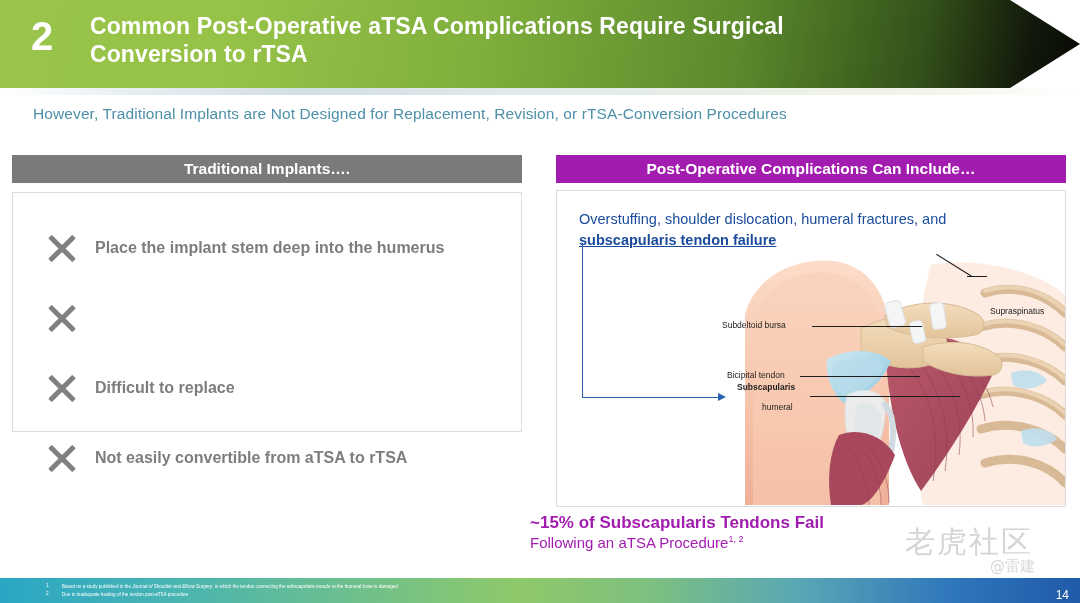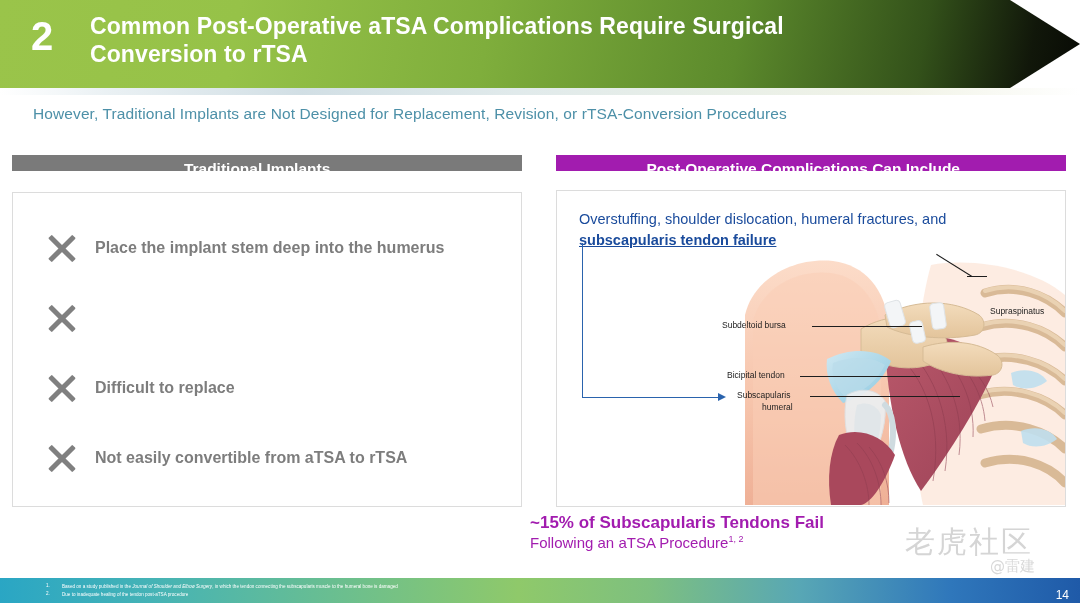--- a/index.html
+++ b/index.html
@@ -45,33 +45,33 @@
   
   .subtitle {
     position: absolute; top: 105px; left: 33px;
     font-size: 15.5px; color: #4d90a8;
     letter-spacing: .1px;
   }
 
   
   .panel-head {
     position: absolute;
-    height: 16px; line-height: 28px;
+    height: 28px; line-height: 28px;
     text-align: center;
     font-size: 15.5px; font-weight: bold; color: #ffffff;
   }
   .panel-head.left  { left: 12px;  top: 155px; width: 510px; background: #7a7a7a; }
   .panel-head.right { left: 556px; top: 155px; width: 510px; background: #a21caf; }
 
   .panel-body {
     position: absolute;
     background: #ffffff;
     border: 1px solid #dcdcdc;
   }
-  .panel-body.left  { left: 12px;  top: 192px; width: 510px; height: 315px; }
+  .panel-body.left  { left: 12px;  top: 192px; width: 510px; height: 240px; }
   .panel-body.right { left: 556px; top: 190px; width: 510px; height: 317px; }
 
   
   .bullet-list { position: absolute; top: 20px; left: 0; width: 100%; }
   .bullet {
     display: flex; align-items: center;
     height: 70px;
     padding-left: 28px;
   }
   .x-icon { width: 40px; height: 40px; flex: 0 0 40px; position: relative; }
@@ -124,21 +124,21 @@
 
   .anat-label {
     position: absolute;
     font-size: 8.5px; color: #1d1d1d;
     font-family: "Liberation Sans", sans-serif;
     white-space: nowrap;
   }
   .lbl-supraspinatus { left: 990px; top: 270px; margin-top: 36px; }
   .lbl-subdeltoid    { left: 722px; top: 320px; }
   .lbl-bicipital     { left: 727px; top: 370px; }
-  .lbl-subscap       { left: 737px; top: 390px; }
+  .lbl-subscap       { left: 737px; top: 382px; font-weight: bold; }
   .lbl-subscap2      { left: 762px; top: 402px; }
 
   .leader { position: absolute; background: #1d1d1d; height: 1px; }
   .leader-supra-h { left: 967px; top: 276px; width: 20px; }
   .leader-supra-d {
     left: 930px; top: 276px; width: 42px; height: 1px;
     transform-origin: right center; transform: rotate(32deg);
   }
   .leader-subdel { left: 812px; top: 326px; width: 110px; }
   .leader-bicip  { left: 800px; top: 376px; width: 120px; }

